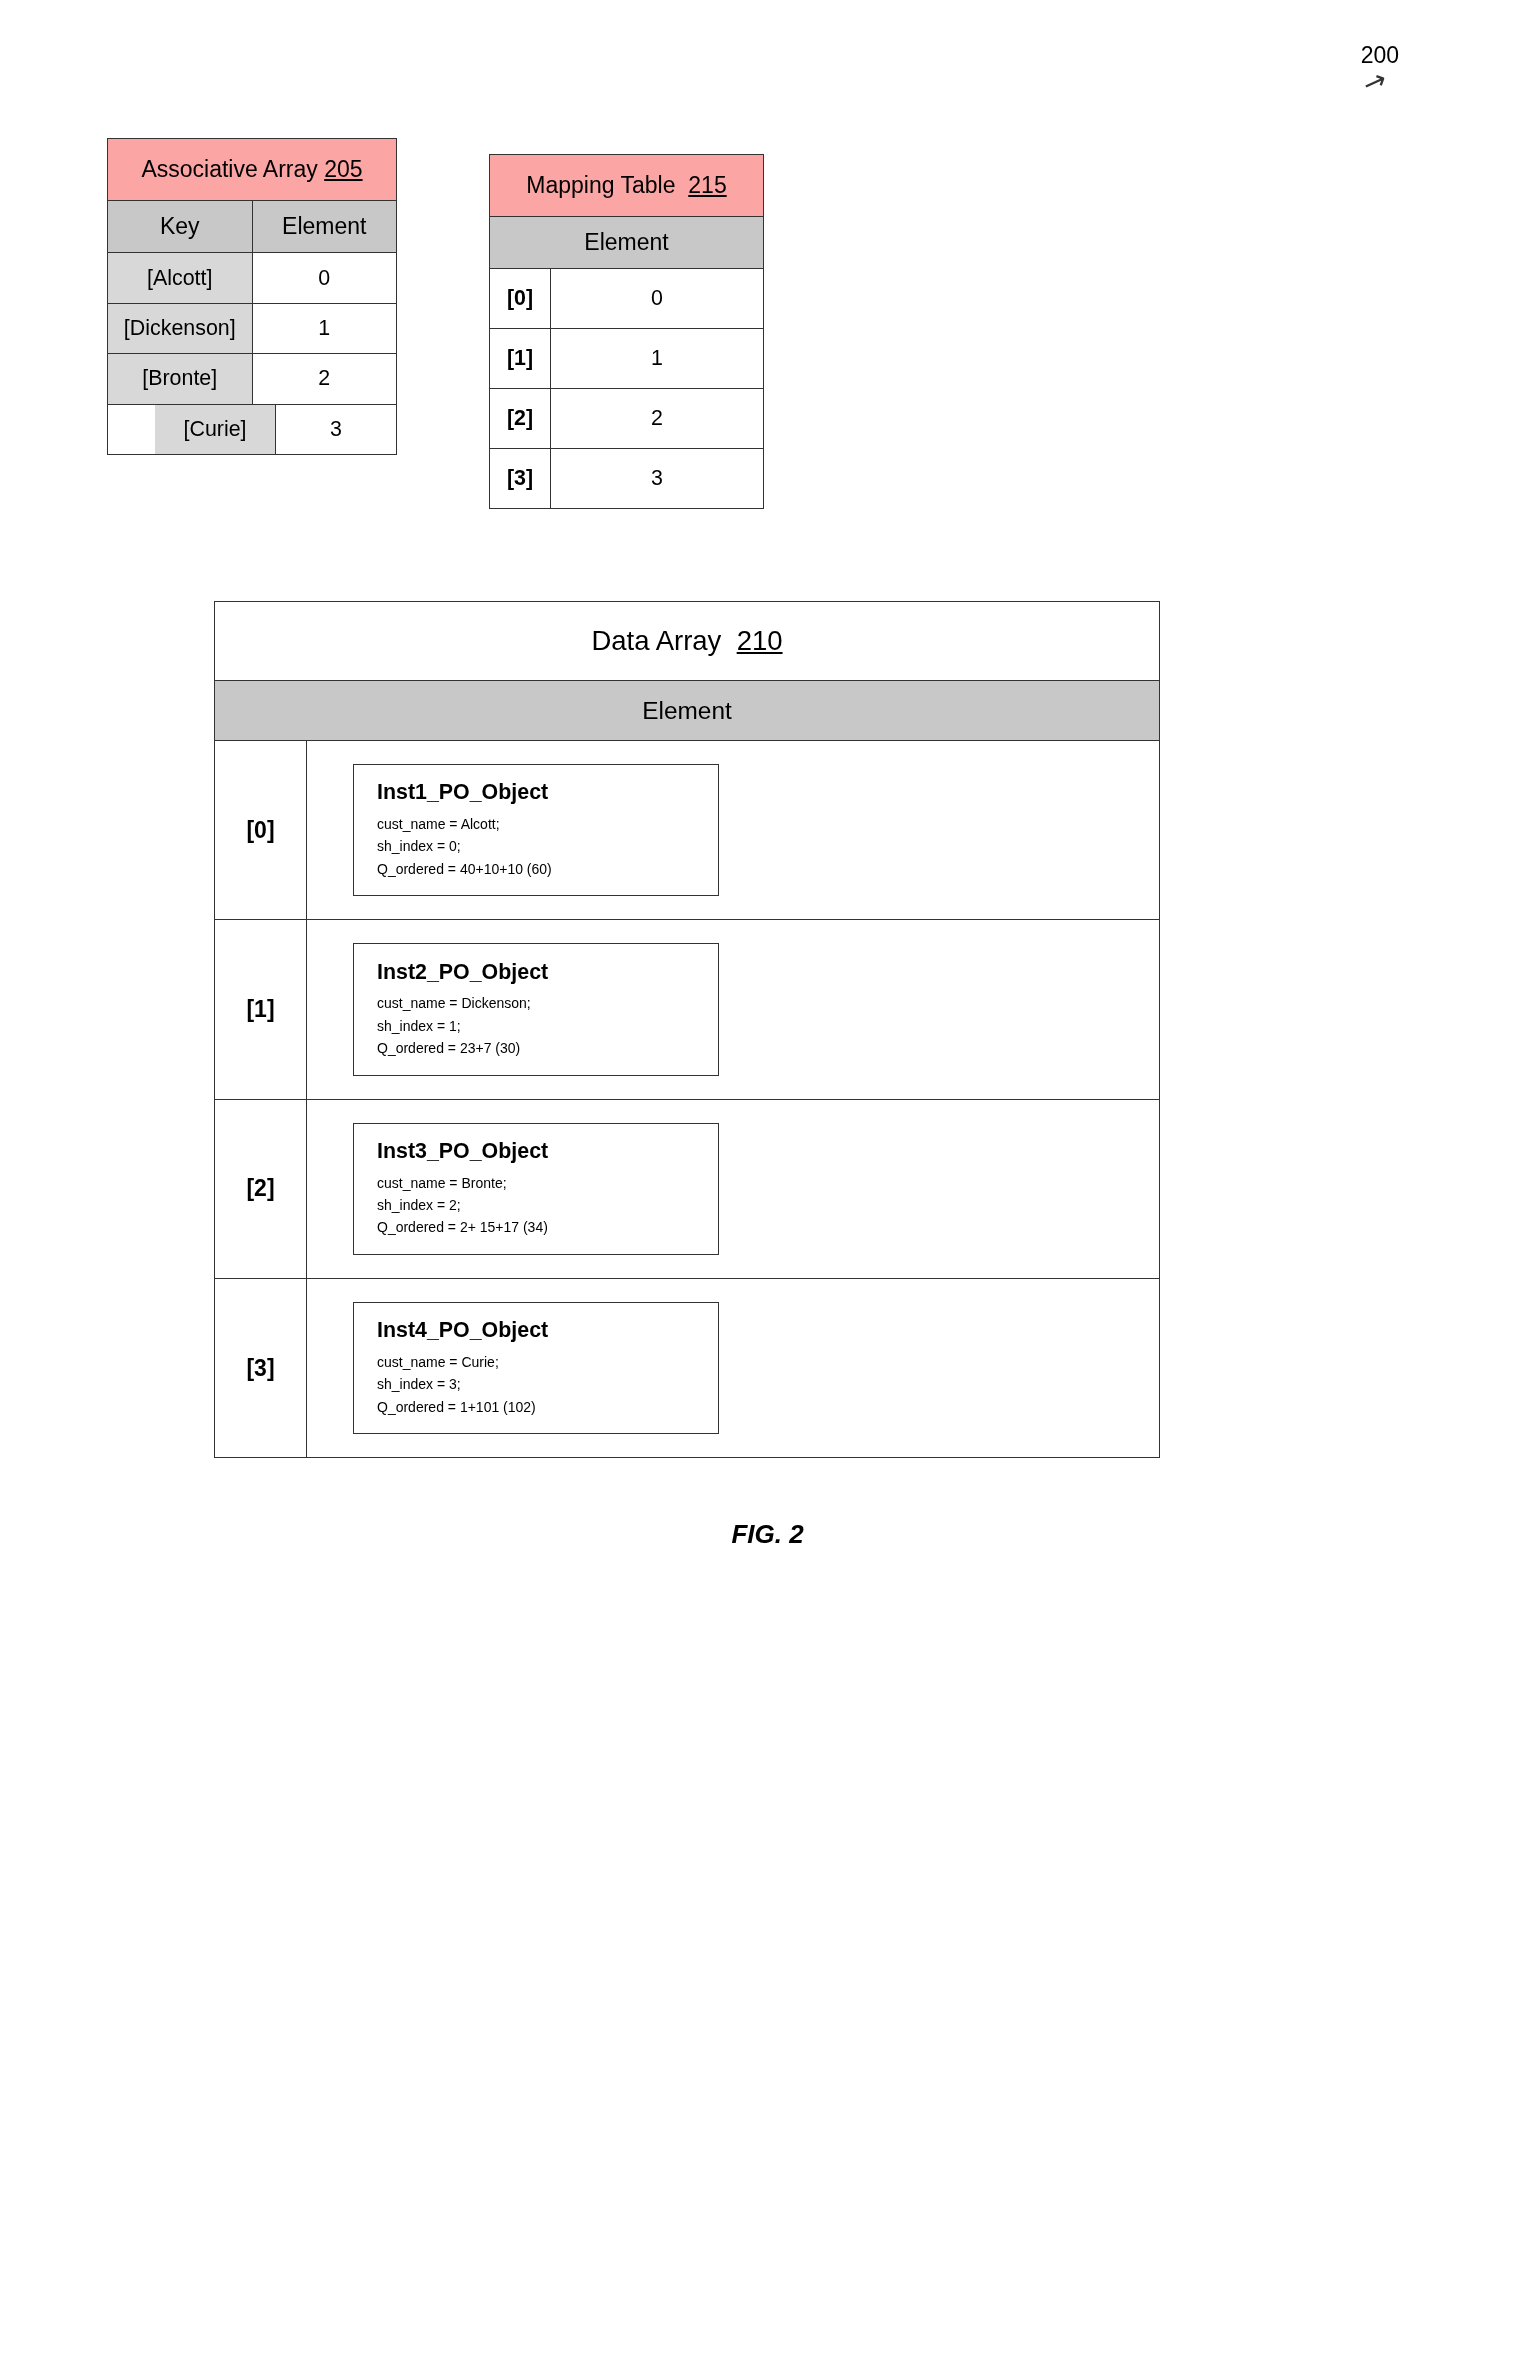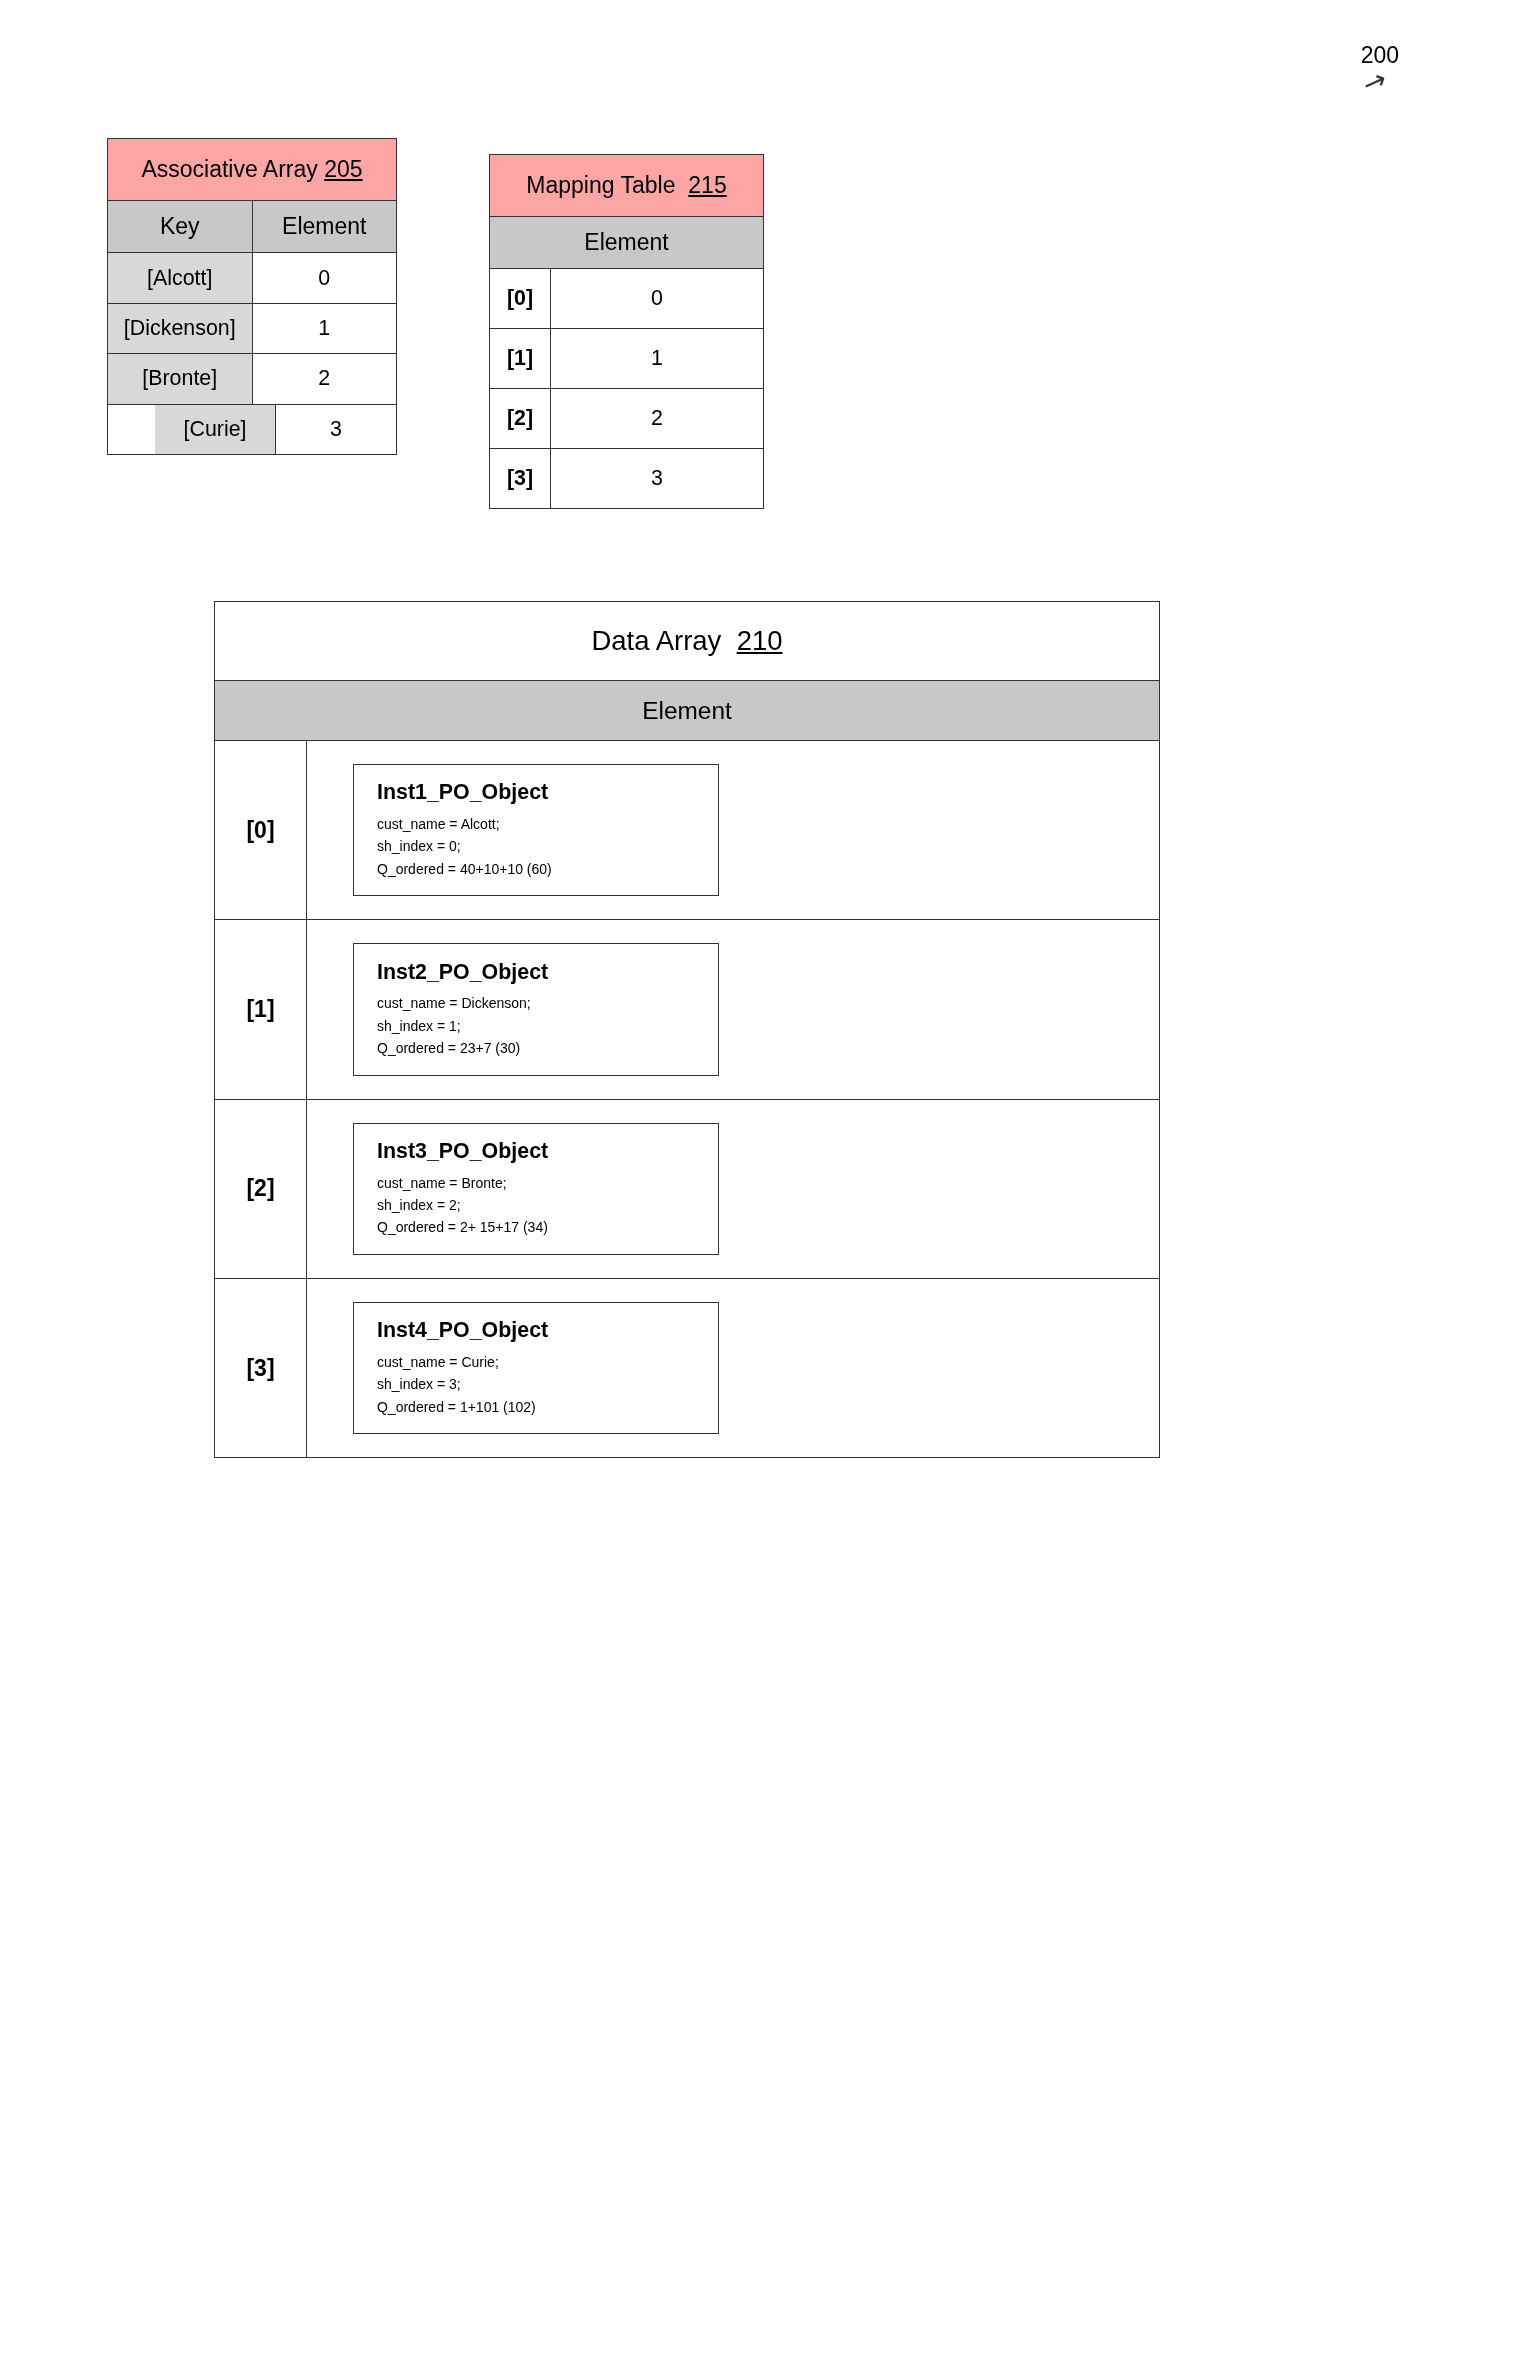--- a/index.html
+++ b/index.html
@@ -353,15 +353,16 @@
         <div class="po-object-box">
           <div class="po-object-title">Inst4_PO_Object</div>
           <div class="po-object-line">cust_name = Curie;</div><div class="po-object-line">sh_index = 3;</div><div class="po-object-line">Q_ordered = 1+101 (102)</div>
         </div>
       </div>
     </div>
         </div>
     </div>
   </div>
 
+  <div class="fig-caption">FIG. 2</div>
 
 </div>
 
 
 </body></html>

